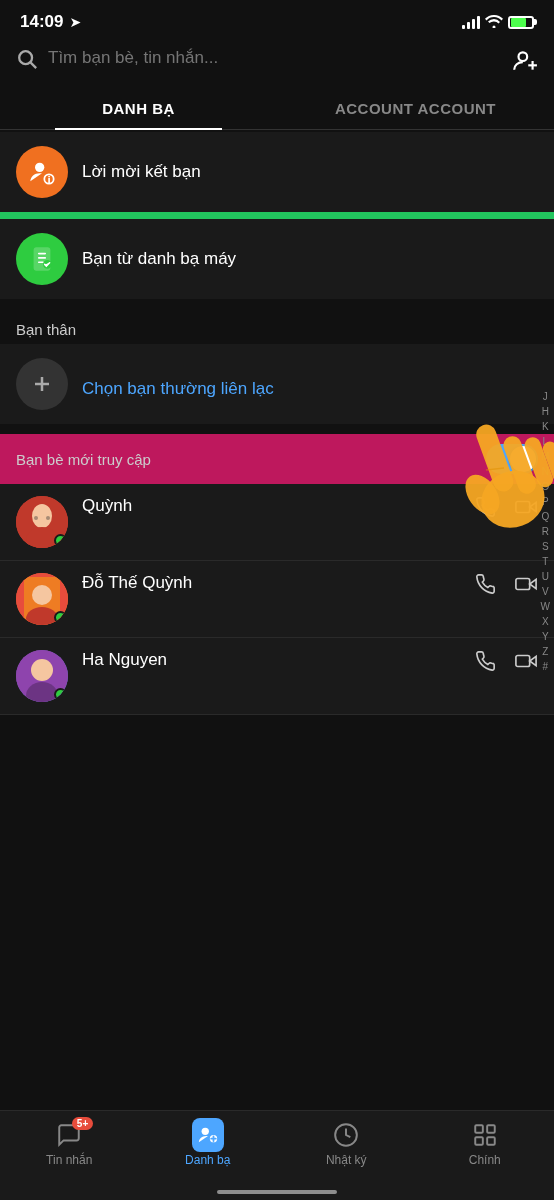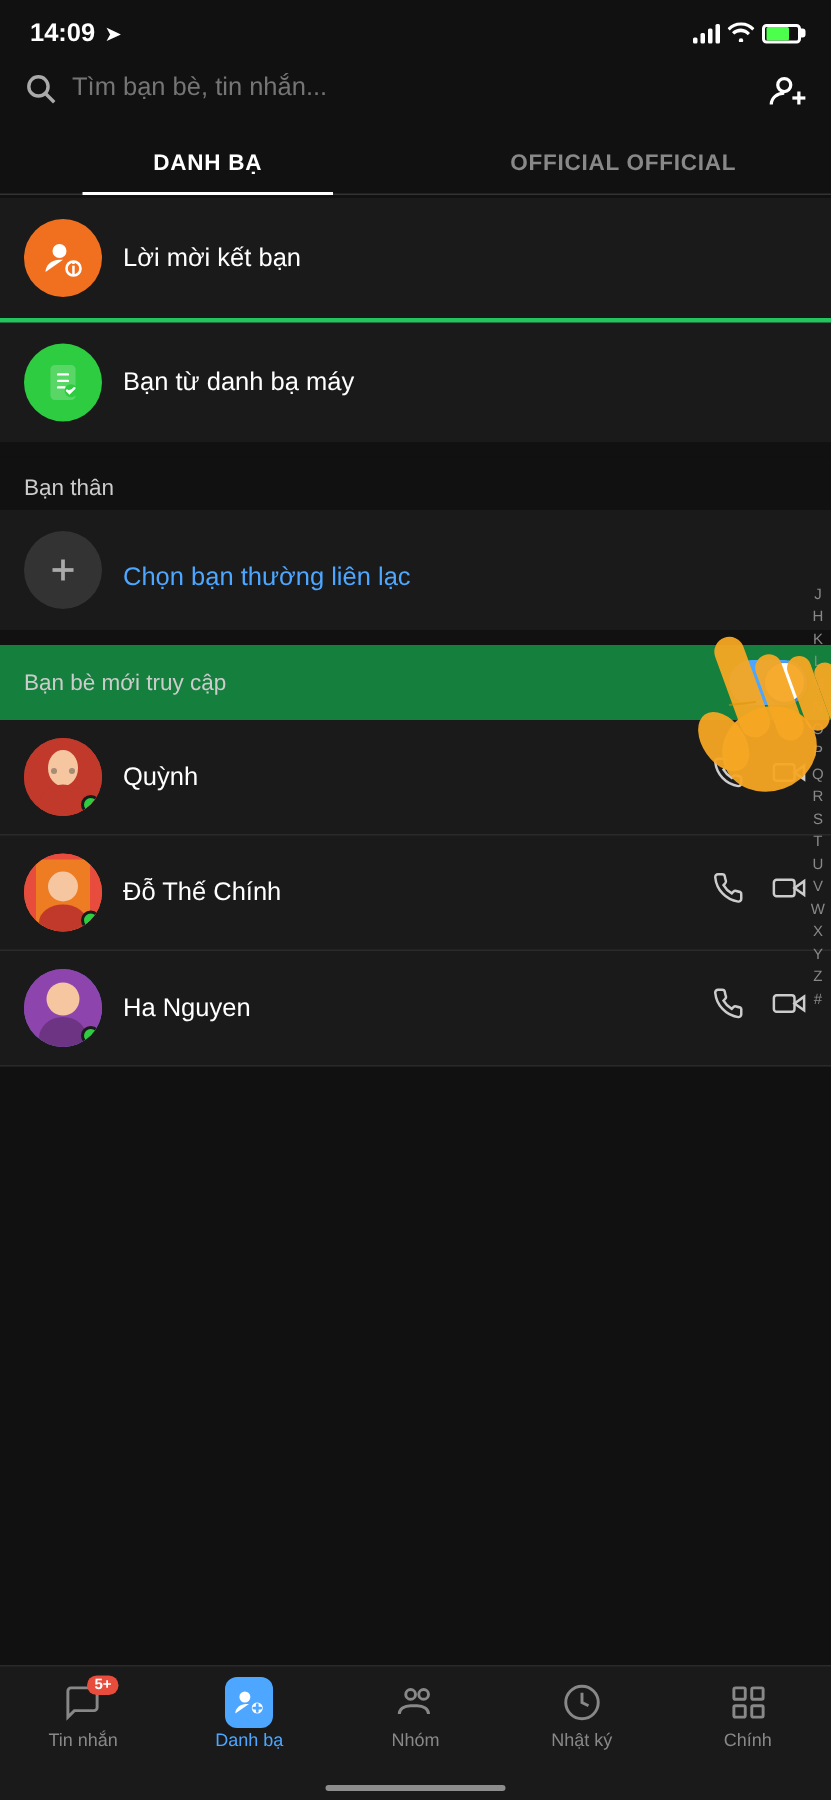--- a/index.html
+++ b/index.html
@@ -191,21 +191,21 @@
       color: #aaa;
       flex-shrink: 0;
     }
 
     
     .toggle-row {
       display: flex;
       align-items: center;
       justify-content: space-between;
       padding: 10px 16px;
-      background: #15803d;
+      background: #be185d;
     }
     .toggle-label {
       font-size: 15px;
       color: #ccc;
     }
     .toggle-switch {
       width: 52px;
       height: 30px;
       background: #4da6ff;
       border-radius: 15px;
@@ -221,21 +221,21 @@
       top: 2px;
       box-shadow: 0 1px 3px rgba(0,0,0,0.4);
     }
 
     
     .friend-list {
       background: #1a1a1a;
     }
     .friend-item {
       display: flex;
-      align-items: center;
+      align-items: flex-start;
       padding: 12px 16px;
       gap: 14px;
       border-bottom: 1px solid #2a2a2a;
       position: relative;
     }
     .friend-avatar {
       width: 52px;
       height: 52px;
       border-radius: 50%;
       background: #555;
@@ -411,36 +411,36 @@
       <circle cx="10" cy="8" r="4"></circle>
       <path d="M2 20c0-4 3.6-7 8-7"></path>
       <line x1="19" y1="12" x2="19" y2="20"></line>
       <line x1="15" y1="16" x2="23" y2="16"></line>
     </svg>
   </span>
 </div>
 
 <div class="tabs">
   <div class="tab active">DANH BẠ</div>
-  <div class="tab">OFFICIAL OFFICIAL</div>
+  <div class="tab">ACCOUNT ACCOUNT</div>
 </div>
 
 <div style="background:#111; margin-top:2px;">
   <div class="contact-item">
     <div class="avatar-circle avatar-orange">
       <svg width="28" height="28" viewBox="0 0 24 24" fill="white">
         <circle cx="10" cy="8" r="4"></circle>
         <path d="M2 20c0-4 3.6-7 8-7h2"></path>
         <circle cx="18" cy="18" r="4" fill="#f07020" stroke="white" stroke-width="1.5"></circle>
         <text x="18" y="22" text-anchor="middle" font-size="10" fill="white" font-weight="bold">i</text>
       </svg>
     </div>
     <span class="contact-name">Lời mời kết bạn</span>
   </div>
-  <div class="contact-item" style="border-top:3px solid #22c55e;">
+  <div class="contact-item" style="border-top:7px solid #22c55e;">
     <div class="avatar-circle avatar-green">
       <svg width="26" height="26" viewBox="0 0 24 24" fill="white">
         <rect x="5" y="2" width="14" height="20" rx="2" fill="white" opacity="0.2" stroke="white" stroke-width="1.5"></rect>
         <path d="M9 7h6M9 11h6M9 15h4" stroke="white" stroke-width="1.5" stroke-linecap="round"></path>
         <circle cx="17" cy="17" r="4" fill="#2ecc40"></circle>
         <path d="M14.5 17l1.5 1.5 3-3" stroke="white" stroke-width="1.5" stroke-linecap="round"></path>
       </svg>
     </div>
     <span class="contact-name">Bạn từ danh bạ máy</span>
   </div>
@@ -503,21 +503,21 @@
   <div class="friend-item">
     <div class="friend-avatar av-do">
       <svg width="52" height="52" viewBox="0 0 52 52">
         <rect width="52" height="52" fill="#e74c3c"></rect>
         <rect x="8" y="4" width="36" height="44" rx="4" fill="#f39c12" opacity="0.6"></rect>
         <circle cx="26" cy="22" r="10" fill="#f5c6a0"></circle>
         <ellipse cx="26" cy="46" rx="16" ry="12" fill="#c0392b"></ellipse>
       </svg>
       <div class="online-dot"></div>
     </div>
-    <span class="friend-name">Đỗ Thế Chính</span>
+    <span class="friend-name">Đỗ Thế Quỳnh</span>
     <div class="friend-actions">
       <span class="action-icon">
         <svg width="22" height="22" viewBox="0 0 24 24" fill="none" stroke="#ccc" stroke-width="1.8">
           <path d="M22 16.9v3a2 2 0 0 1-2.2 2A19.8 19.8 0 0 1 3.1 4.2 2 2 0 0 1 5.1 2h3a2 2 0 0 1 2 1.7c.1 1 .4 2 .7 2.9a2 2 0 0 1-.5 2.1L9.1 9.9a16 16 0 0 0 6 6l1.2-1.2a2 2 0 0 1 2.1-.5c.9.3 1.9.6 2.9.7A2 2 0 0 1 22 16.9z"></path>
         </svg>
       </span>
       <span class="action-icon">
         <svg width="24" height="22" viewBox="0 0 24 24" fill="none" stroke="#ccc" stroke-width="1.8">
           <rect x="1" y="6" width="15" height="12" rx="2"></rect>
           <polygon points="23 7 16 12 23 17 23 7"></polygon>
@@ -615,30 +615,20 @@
           <circle cx="9" cy="8" r="4"></circle>
           <path d="M2 20c0-4 3.6-7 8-7h2"></path>
           <circle cx="18" cy="16" r="4" fill="white"></circle>
           <path d="M15.5 16h5M18 13.5v5" stroke="#4da6ff" stroke-width="2" stroke-linecap="round"></path>
         </svg>
       </div>
     </div>
     <span class="nav-label active-blue">Danh bạ</span>
   </div>
 
-  <div class="nav-item">
-    <div class="nav-icon-wrap">
-      <svg width="26" height="26" viewBox="0 0 24 24" fill="none" stroke="#888" stroke-width="1.8">
-        <circle cx="9" cy="7" r="3"></circle>
-        <circle cx="17" cy="7" r="3"></circle>
-        <path d="M2 19c0-3 3-5 7-5h4c4 0 7 2 7 5"></path>
-      </svg>
-    </div>
-    <span class="nav-label">Nhóm</span>
-  </div>
 
   <div class="nav-item">
     <div class="nav-icon-wrap">
       <svg width="26" height="26" viewBox="0 0 24 24" fill="none" stroke="#888" stroke-width="1.8">
         <circle cx="12" cy="12" r="10"></circle>
         <polyline points="12 6 12 12 16 14"></polyline>
       </svg>
     </div>
     <span class="nav-label">Nhật ký</span>
   </div>

